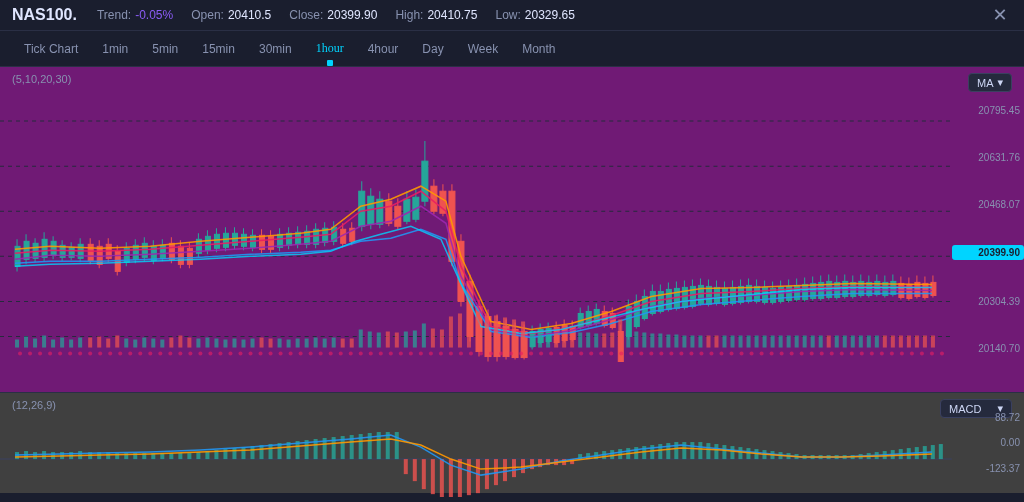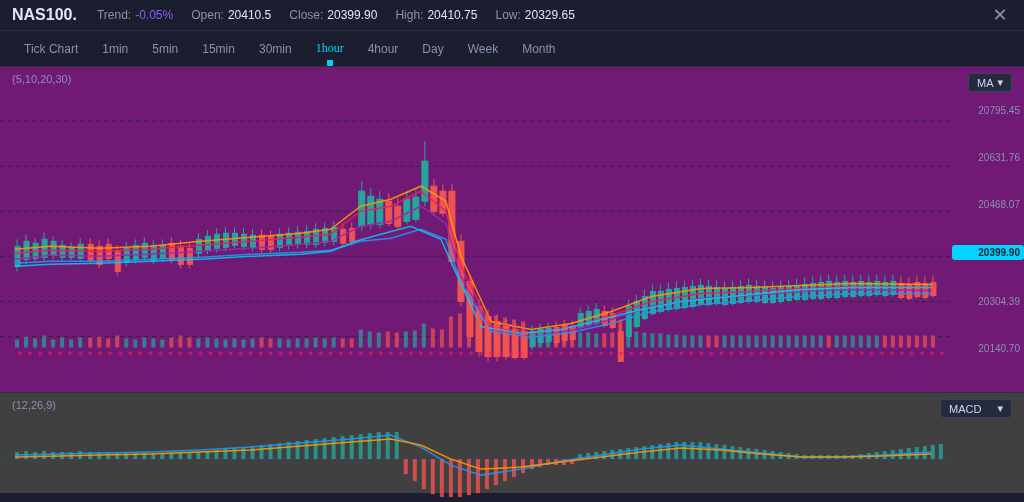--- a/index.html
+++ b/index.html
@@ -786,20 +786,25 @@
       </g>
     </svg>
   </div>
 
   <div class="macd-chart">
     <div class="macd-label">(12,26,9)</div>
     <div class="macd-selector">
       <span>MACD</span>
       <span>▾</span>
     </div>
+    <div class="macd-values">
+      <span class="macd-value">88.72</span>
+      <span class="macd-value">0.00</span>
+      <span class="macd-value">-123.37</span>
+    </div>
 
     <svg class="macd-svg" viewBox="0 0 950 80" preserveAspectRatio="none" xmlns="http://www.w3.org/2000/svg">
 
       <line x1="0" y1="42" x2="950" y2="42" stroke="#3a4060" stroke-width="1"></line>
 
       <g fill="#26a69a" opacity="0.8">
         <rect x="15" y="35" width="4" height="7"></rect>
         <rect x="24" y="34" width="4" height="8"></rect>
         <rect x="33" y="35" width="4" height="7"></rect>
         <rect x="42" y="34" width="4" height="8"></rect>

